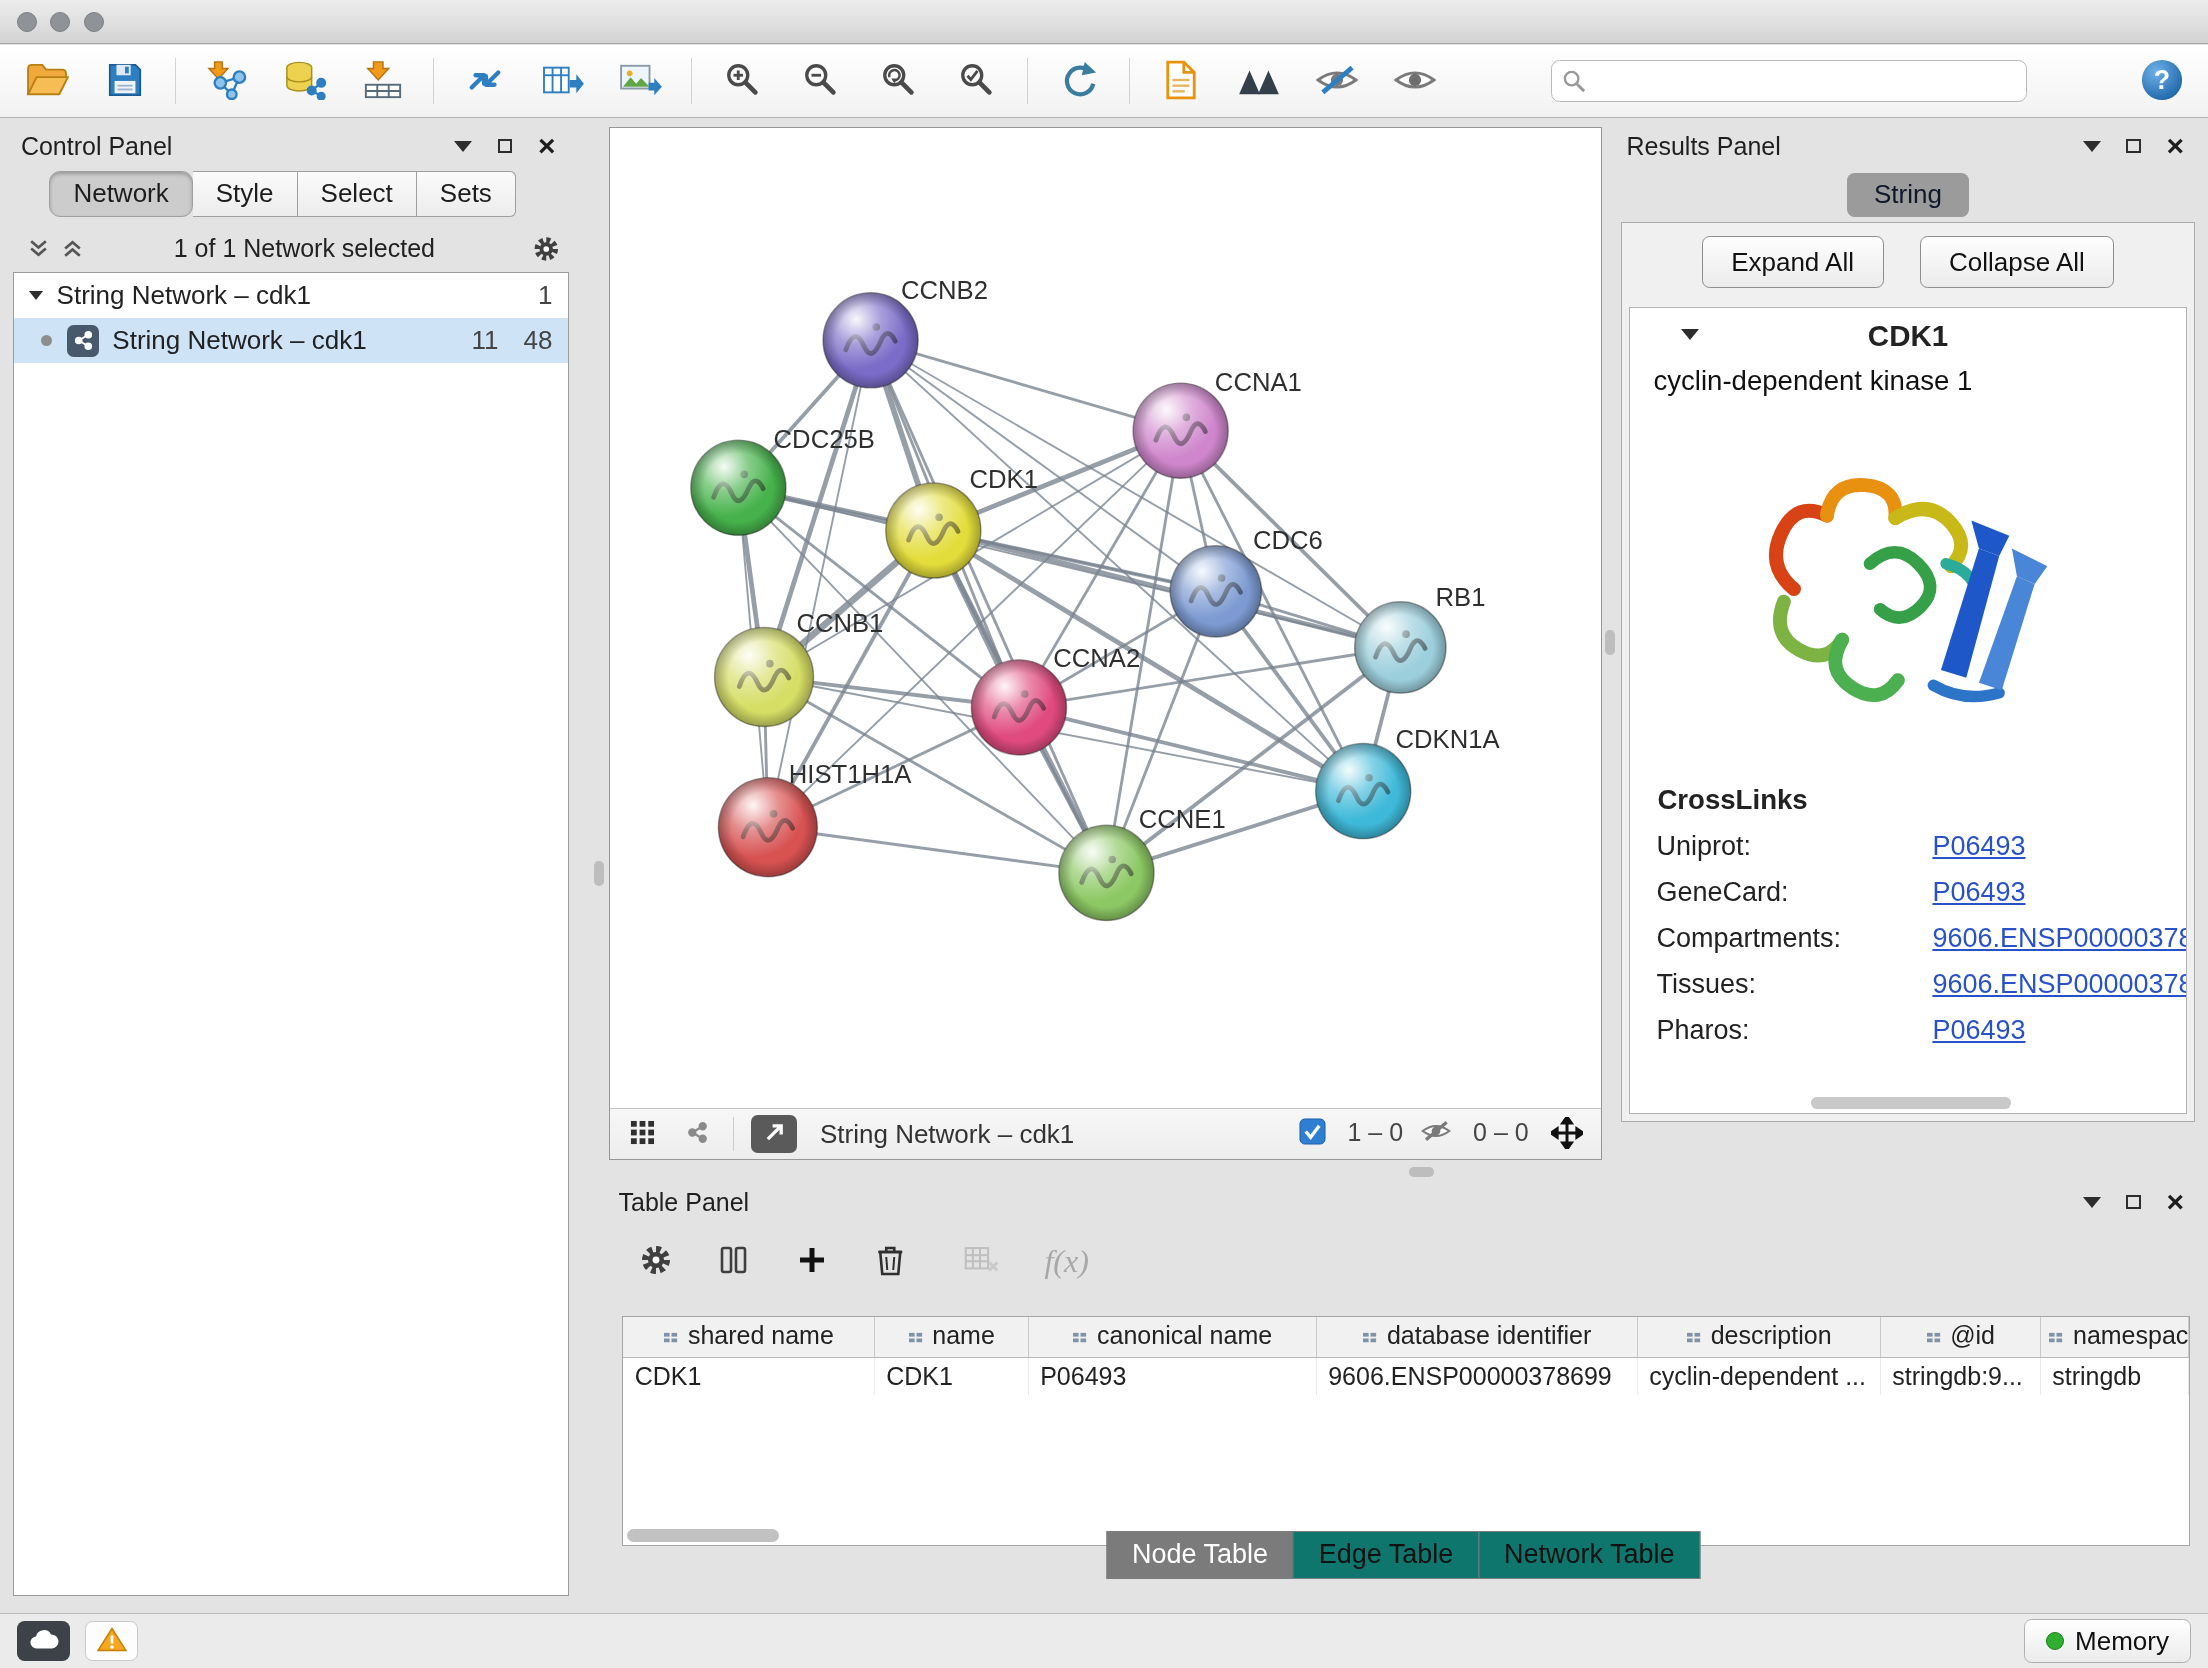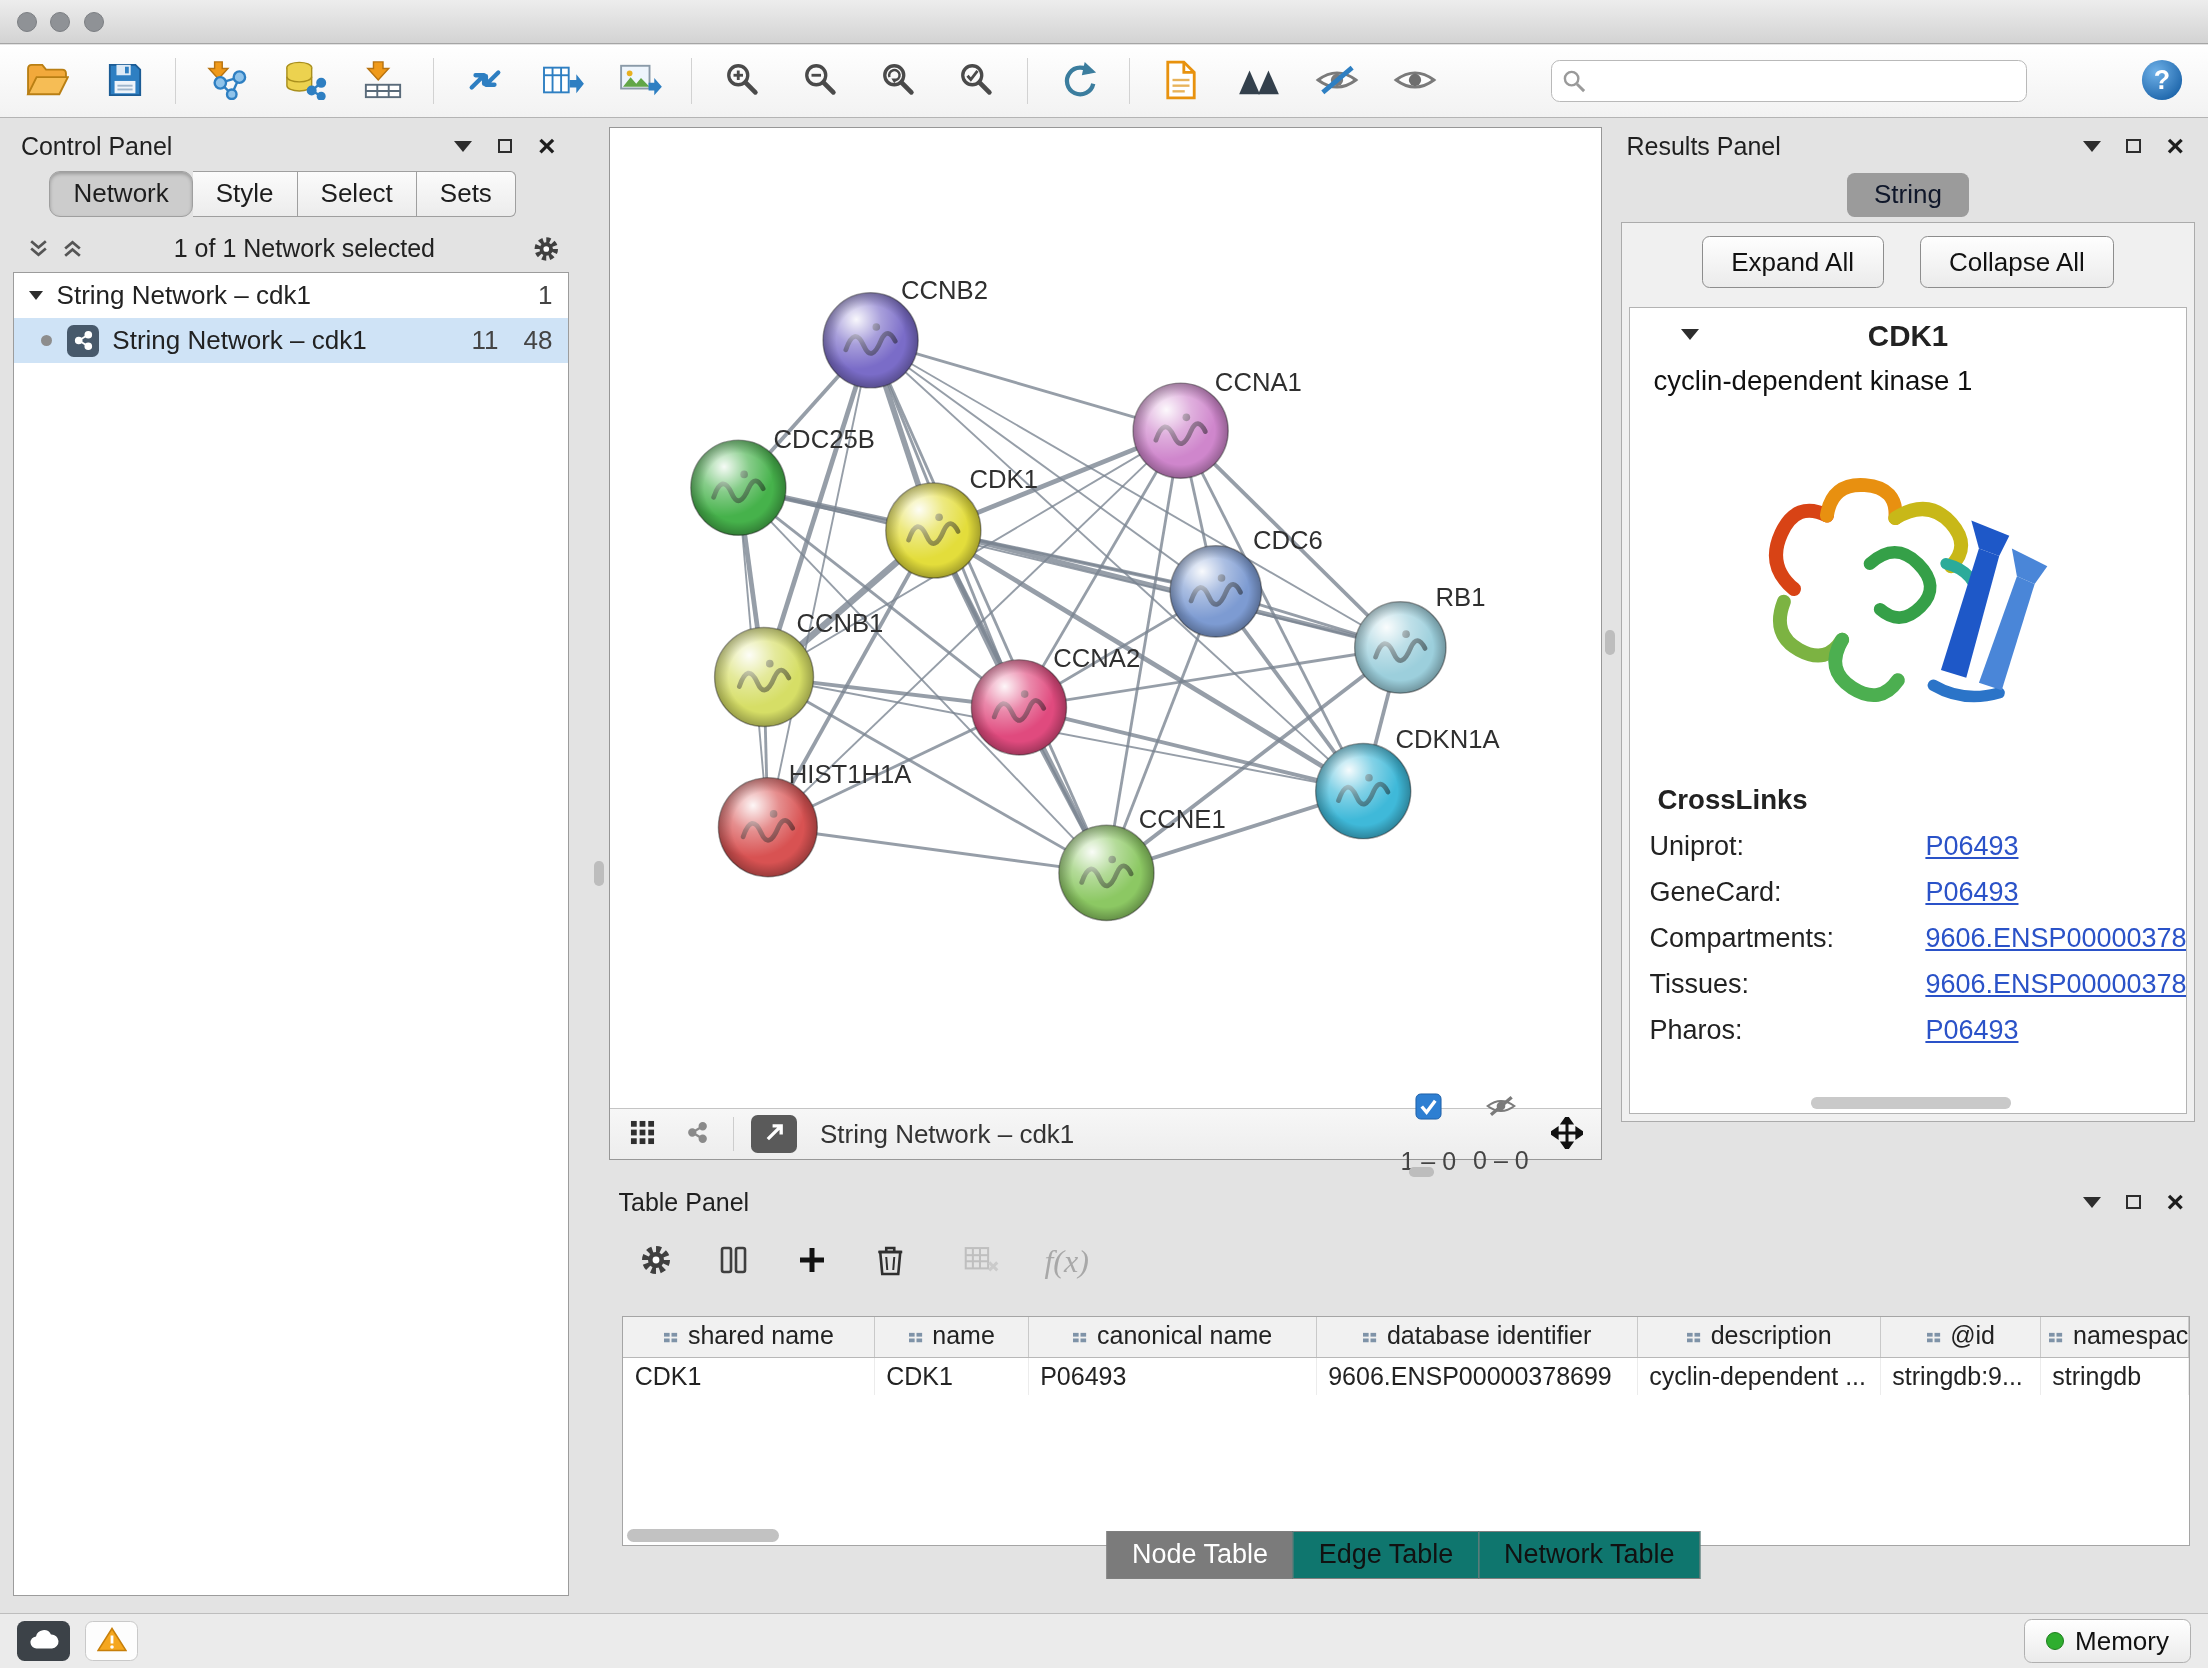--- a/index.html
+++ b/index.html
@@ -66,40 +66,40 @@
     background:#fff; border:1px solid #979797; }
   .network-svg { display:block; }
   .network-svg text { font-family:"Liberation Sans", sans-serif; }
   .net-bottombar { position:absolute; left:0; right:0; bottom:0; height:51px;
     background:linear-gradient(#f7f7f7,#ededed); border-top:1px solid #c4c4c4;
     display:flex; align-items:center; padding:0 13.3px; gap:17px; }
   .vsep { width:1px; height:34px; background:#cdcdcd; }
   .overview-btn { width:46px; height:38px; border-radius:6.7px; background:#5a5a5a;
     display:flex; align-items:center; justify-content:center; }
   .net-name { font-size:26px; color:#333; margin-left:5.7px; }
-  .count-group { display:flex; align-items:center; gap:21px; font-size:25px; color:#444;flex-direction:column; }
+  .count-group { display:flex; align-items:flex-start; gap:21px; font-size:25px; color:#444; }
 
   
   .results-panel { position:absolute; left:1617px; top:127px; width:582px; height:999px; }
   .string-badge { display:block; margin:7.6px auto 0; width:fit-content; background:#9b9b9b; color:#0f172a;
     font-size:26px; padding:6.7px 27px; border-radius:7.6px; }
   .rp-box { position:absolute; left:3.8px; right:3.8px; top:95px; bottom:3.8px;
     border:1px solid #ababab; background:#f0f0f0; }
   .rp-buttons { display:flex; justify-content:center; gap:36px; padding:13.3px 0 11.4px; }
   .rp-btn { font-size:26px; padding:9.5px 28.5px; border:1.4px solid #8d8d8d; border-radius:7.6px;
     background:linear-gradient(#fefefe,#ebebeb); color:#111; }
   .gene-box { position:absolute; left:7.6px; right:7.6px; top:84px; bottom:7.6px; background:#fff;
     border:1px solid #b3b3b3; overflow:hidden; }
   .gene-header { position:relative; height:55px; display:flex; align-items:center; justify-content:center;
     font-size:29.5px; font-weight:700; }
   .gene-header .tri-down { position:absolute; left:51px; top:21px; }
   .gene-desc { font-size:27.6px; padding:1.9px 0 0 23px; color:#111; }
   .protein-img { display:block; margin:1.9px auto 0; }
   .cl-title { font-size:27.6px; font-weight:700; padding-left:27px; margin-top:5.7px; }
-  .cl-row { display:grid; grid-template-columns:276px 1fr; padding-left:19px; margin-top:15px; font-size:27px; }
+  .cl-row { display:grid; grid-template-columns:276px 1fr; padding-left:26px; margin-top:15px; font-size:27px; }
   .cl-value { color:#2a52c8; text-decoration:underline; cursor:pointer; }
   .rp-scroll { position:absolute; bottom:3.8px; left:9.5px; right:9.5px; height:11.4px; }
   .rp-thumb { position:absolute; left:171px; width:200px; height:11.4px; border-radius:5.7px; background:#c9c9c9; }
 
   
   .table-panel { position:absolute; left:609px; top:1183px; width:1590px; bottom:89px; }
   .tp-toolbar { display:flex; align-items:center; gap:34px; padding:13.3px 0 0 25px; height:67px; }
   .fx-label { font-family:"Liberation Serif", serif; font-style:italic; font-size:32px; color:#a8a8a8; margin-left:11.4px; }
   .tp-disabled { opacity:.9; margin-left:17px; }
   .table-box { position:absolute; left:13.3px; right:9.5px; top:133px; height:230px; background:#fff; border:1px solid #a5a5a5; overflow:hidden; }

